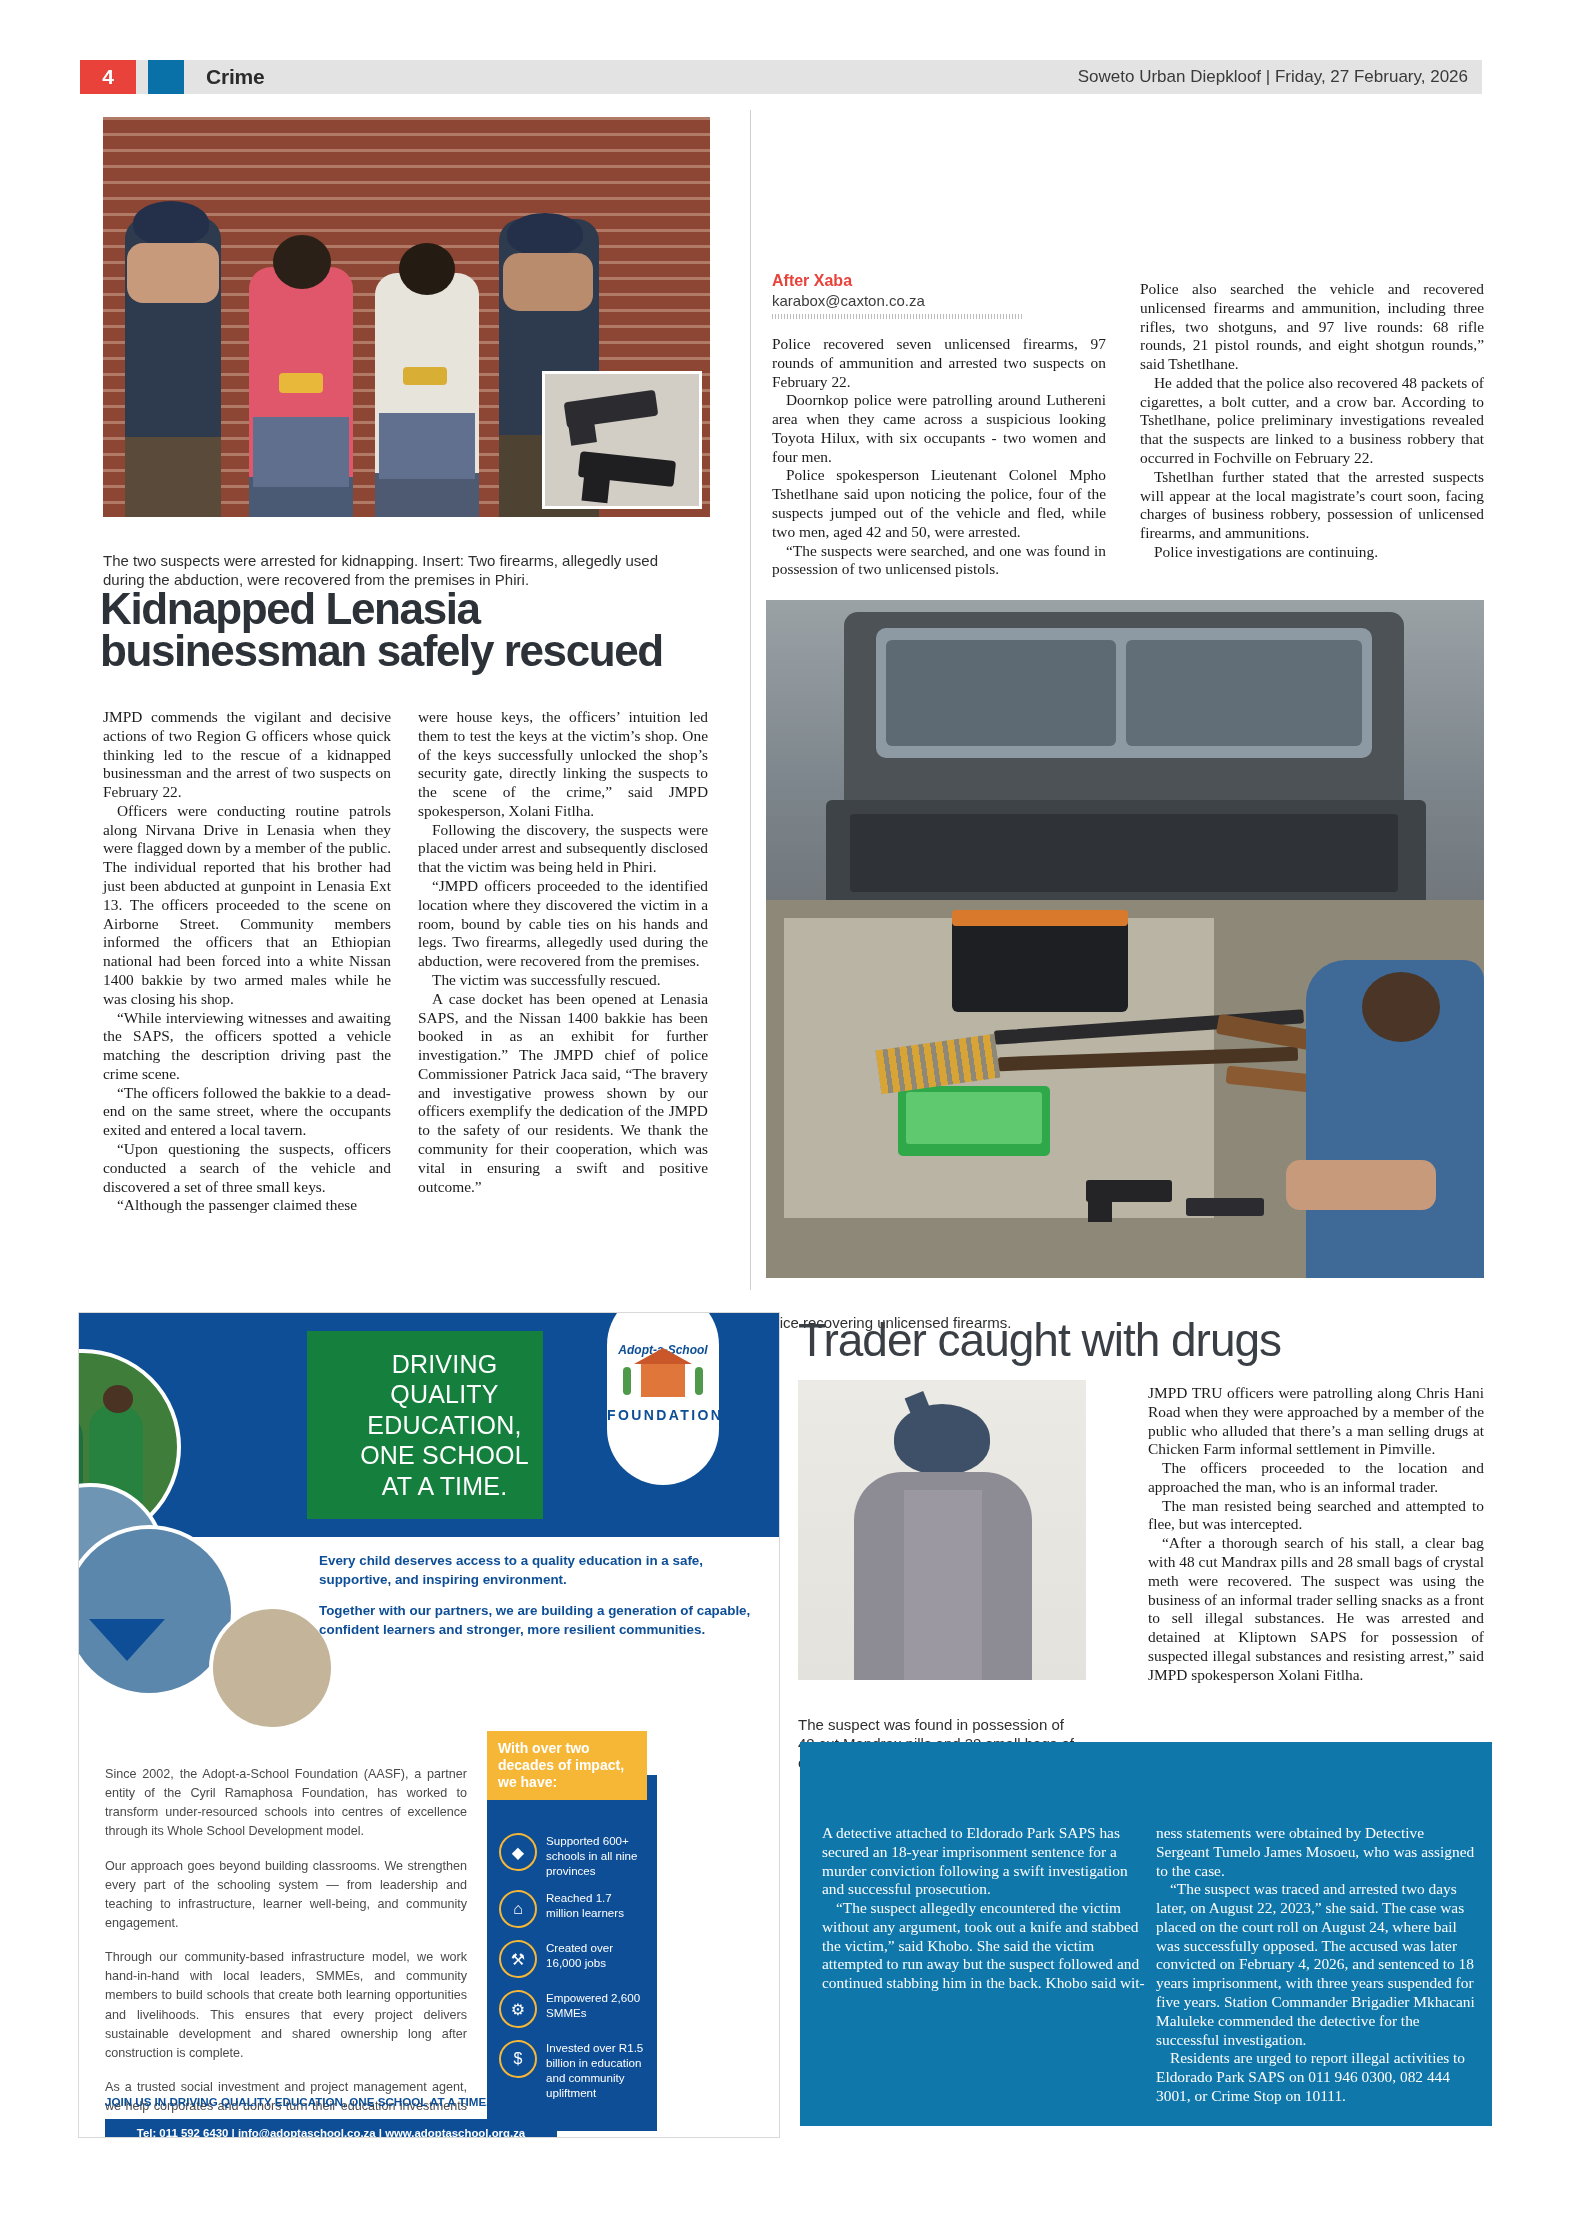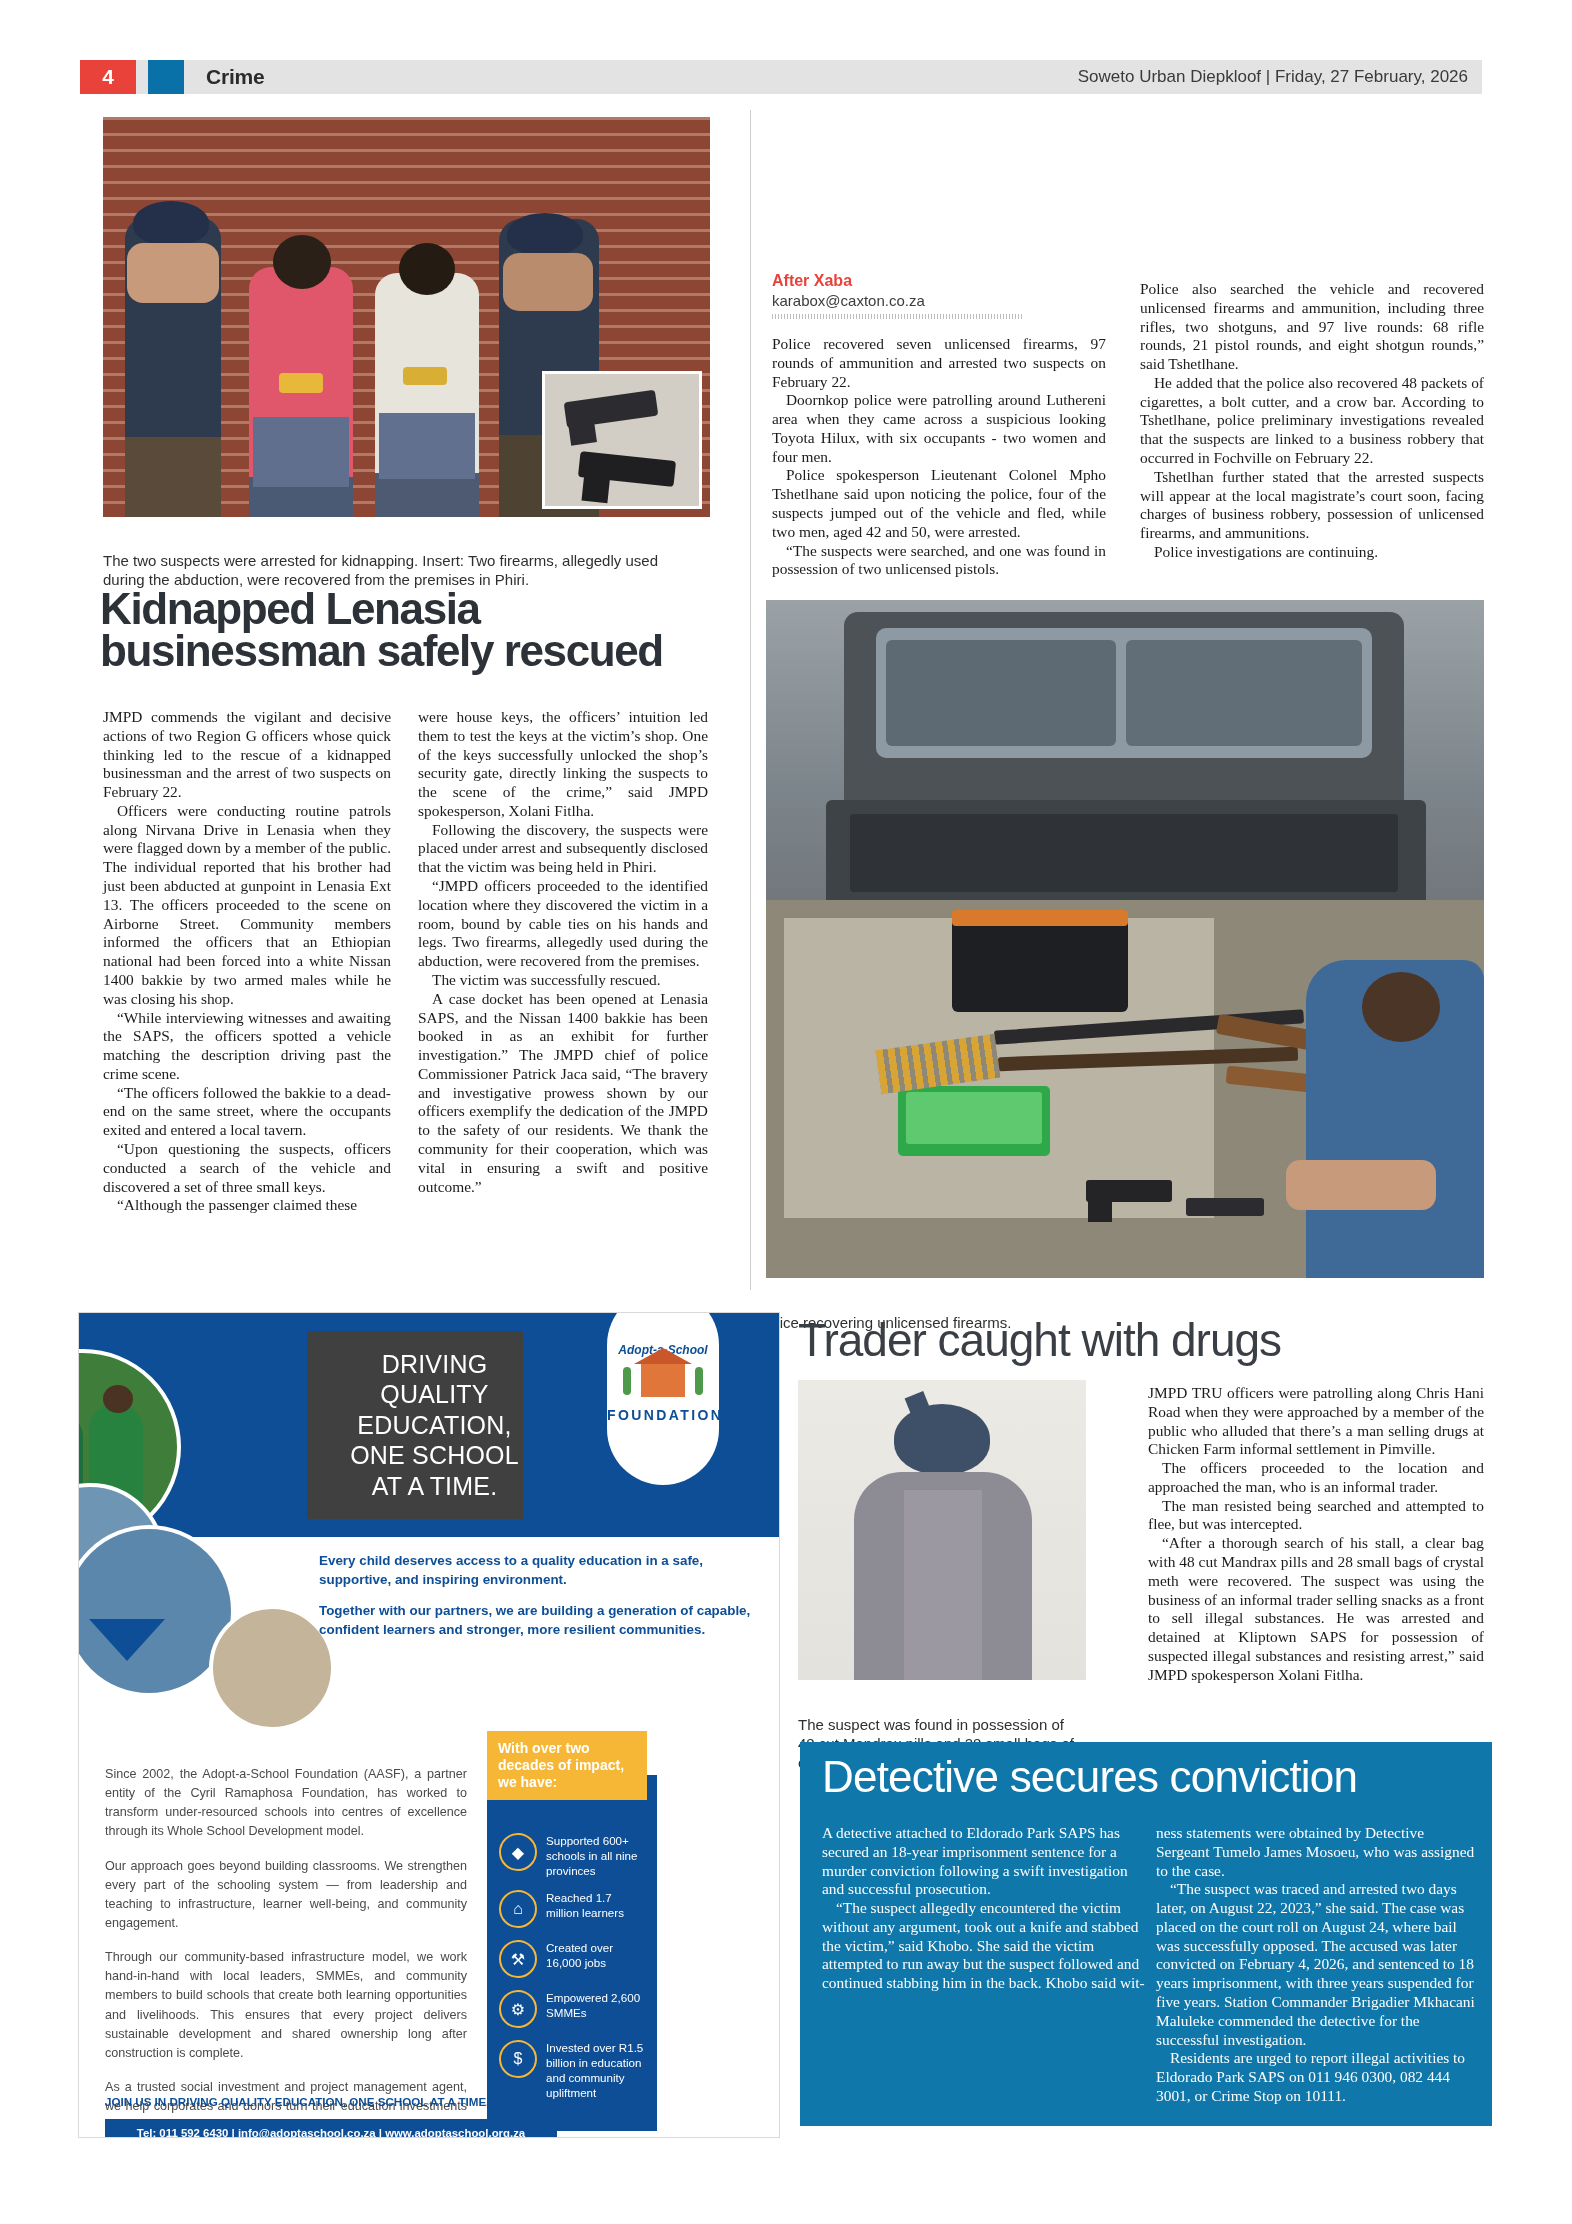--- a/index.html
+++ b/index.html
@@ -122,22 +122,22 @@
     width: 702px; height: 826px;
     background: #ffffff;
     border: 1px solid #d9d9d9;
     overflow: hidden;
   }
   .ad-hero {
     position: absolute; left: 0; top: 0; width: 702px; height: 224px;
     background: #0d4e96;
   }
   .ad-hero-inner {
-    position: absolute; left: 228px; top: 18px; width: 216px; height: 188px;
-    background: #404040;
+    position: absolute; left: 228px; top: 18px; width: 236px; height: 188px;
+    background: #15803d;
     display: flex; align-items: center; justify-content: center; padding-left: 39px;
   }
   .ad-slogan {
     color: #ffffff; font-size: 25px; line-height: 1.22;
     text-align: center; font-weight: 400; letter-spacing: 0.2px;
   }
   .ad-logo-pill {
     position: absolute; right: 62px; top: -24px;
     width: 112px; height: 196px;
     background: #ffffff;
@@ -366,21 +366,20 @@
   <div class="caption" style="position:absolute; left:798px; top:1692px; width:280px;">The suspect was found in possession of 48 cut Mandrax pills and 28 small bags of crystal meth.</div>
 
   <div class="serif-body" style="position:absolute; left:1148px; top:1384px; width:336px;">
     <p class="first">JMPD TRU officers were patrolling along Chris Hani Road when they were approached by a member of the public who alluded that there’s a man selling drugs at Chicken Farm informal settlement in Pimville.</p>
     <p>The officers proceeded to the location and approached the man, who is an informal trader.</p>
     <p>The man resisted being searched and attempted to flee, but was intercepted.</p>
     <p>“After a thorough search of his stall, a clear bag with 48 cut Mandrax pills and 28 small bags of crystal meth were recovered. The suspect was using the business of an informal trader selling snacks as a front to sell illegal substances. He was arrested and detained at Kliptown SAPS for possession of suspected illegal substances and resisting arrest,” said JMPD spokesperson Xolani Fitlha.</p>
   </div>
 
   <div class="detective-box">
-    <div class="headline" style="position:absolute; left:22px; top:14px; width:640px; font-size:44px; font-weight:400; letter-spacing:-0.8px;">Detective secures conviction</div>
     <div class="serif-body" style="position:absolute; left:22px; top:82px; width:324px; text-align:left;">
       <p class="first">A detective attached to Eldorado Park SAPS has secured an 18-year imprisonment sentence for a murder conviction following a swift investigation and successful prosecution.</p>
       <p>“The suspect allegedly encountered the victim without any argument, took out a knife and stabbed the victim,” said Khobo. She said the victim attempted to run away but the suspect followed and continued stabbing him in the back. Khobo said wit-</p>
     </div>
     <div class="serif-body" style="position:absolute; left:356px; top:82px; width:320px; text-align:left;">
       <p class="first">ness statements were obtained by Detective Sergeant Tumelo James Mosoeu, who was assigned to the case.</p>
       <p>“The suspect was traced and arrested two days later, on August 22, 2023,” she said. The case was placed on the court roll on August 24, where bail was successfully opposed. The accused was later convicted on February 4, 2026, and sentenced to 18 years imprisonment, with three years suspended for five years. Station Commander Brigadier Mkhacani Maluleke commended the detective for the successful investigation.</p>
       <p>Residents are urged to report illegal activities to Eldorado Park SAPS on 011 946 0300, 082 444 3001, or Crime Stop on 10111.</p>
     </div>
   </div>

